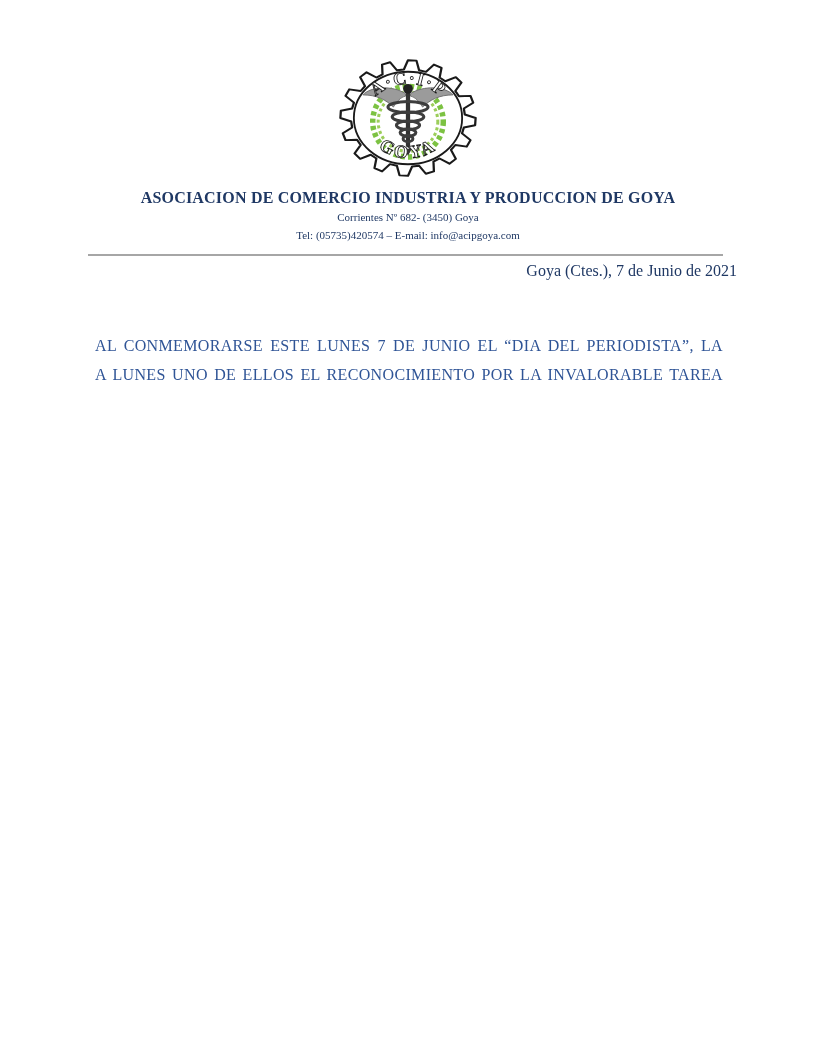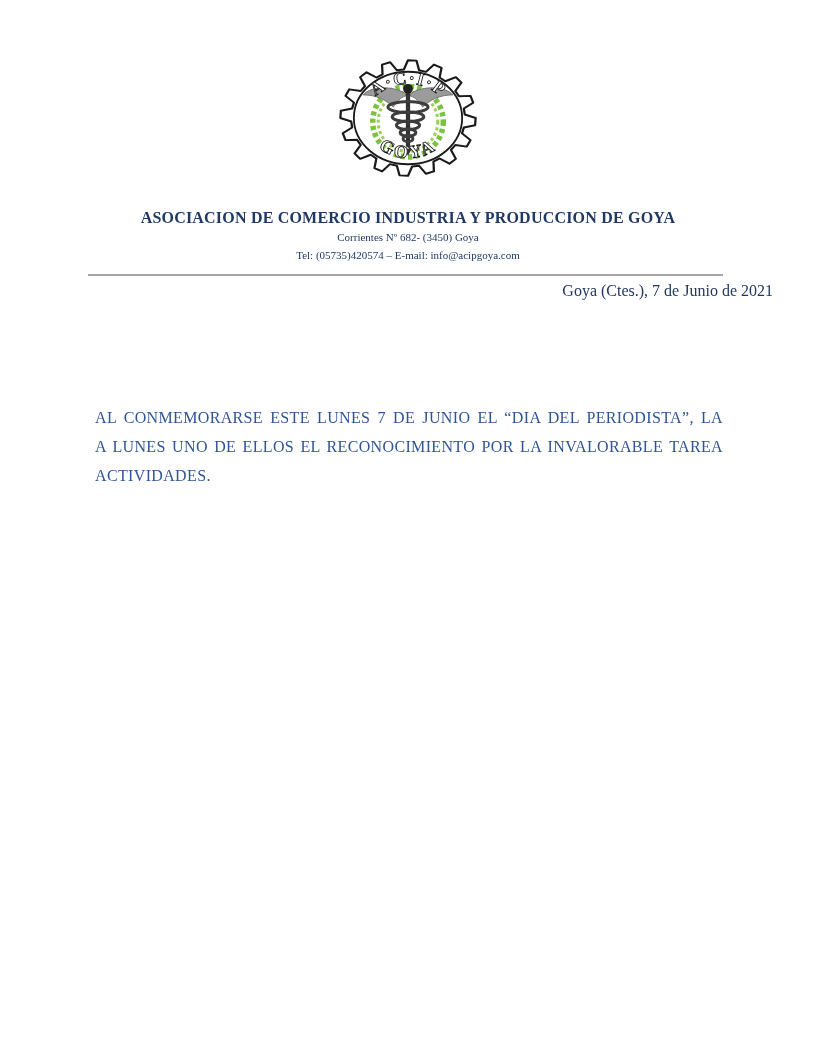--- a/index.html
+++ b/index.html
@@ -11,21 +11,21 @@
     margin: 0 auto;
     background: #ffffff;
     font-family: "Liberation Serif", serif;
     overflow: hidden;
   }
   .logo-wrap {
     padding-top: 57px;
     text-align: center;
   }
   .header-block {
-    margin-top: 25px;
+    margin-top: 5px;
     text-align: center;
     color: #1F3864;
   }
   .org-name {
     font-size: 16px;
     font-weight: bold;
     line-height: 20px;
     letter-spacing: 0.2px;
   }
   .address-line, .contact-line {
@@ -33,28 +33,28 @@
     line-height: 18px;
   }
   .divider {
     margin: 10px 0 0 88px;
     width: 635px;
     border: none;
     border-top: 2px solid #A6A6A6;
   }
   .date-line {
     margin-top: 5px;
-    margin-right: 43px;
+    margin-right: 79px;
     text-align: right;
     font-size: 16px;
     line-height: 20px;
     color: #1F3864;
   }
   .letter-body {
-    margin: 102px 93px 0 95px;
+    margin: 50px 93px 0 95px;
     color: #2F5496;
     font-size: 16px;
     letter-spacing: 0.35px;
   }
   .body-line {
     line-height: 29px;
     text-align: justify;
     text-align-last: justify;
     white-space: nowrap;
   }
@@ -120,16 +120,15 @@
     <div class="contact-line">Tel: (05735)420574 – E-mail: info@acipgoya.com</div>
   </div>
 
   <hr class="divider">
 
   <div class="date-line">Goya (Ctes.), 7 de Junio de 2021</div>
 
   <div class="letter-body">
     <div class="body-line">AL CONMEMORARSE ESTE LUNES 7 DE JUNIO EL “DIA DEL PERIODISTA”, LA</div>
     <div class="body-line">A LUNES UNO DE ELLOS EL RECONOCIMIENTO POR LA INVALORABLE TAREA</div>
-    <div class="body-line last">ACTIVIDADES.</div>
   </div>
 
 </div>
 
 </body></html>

